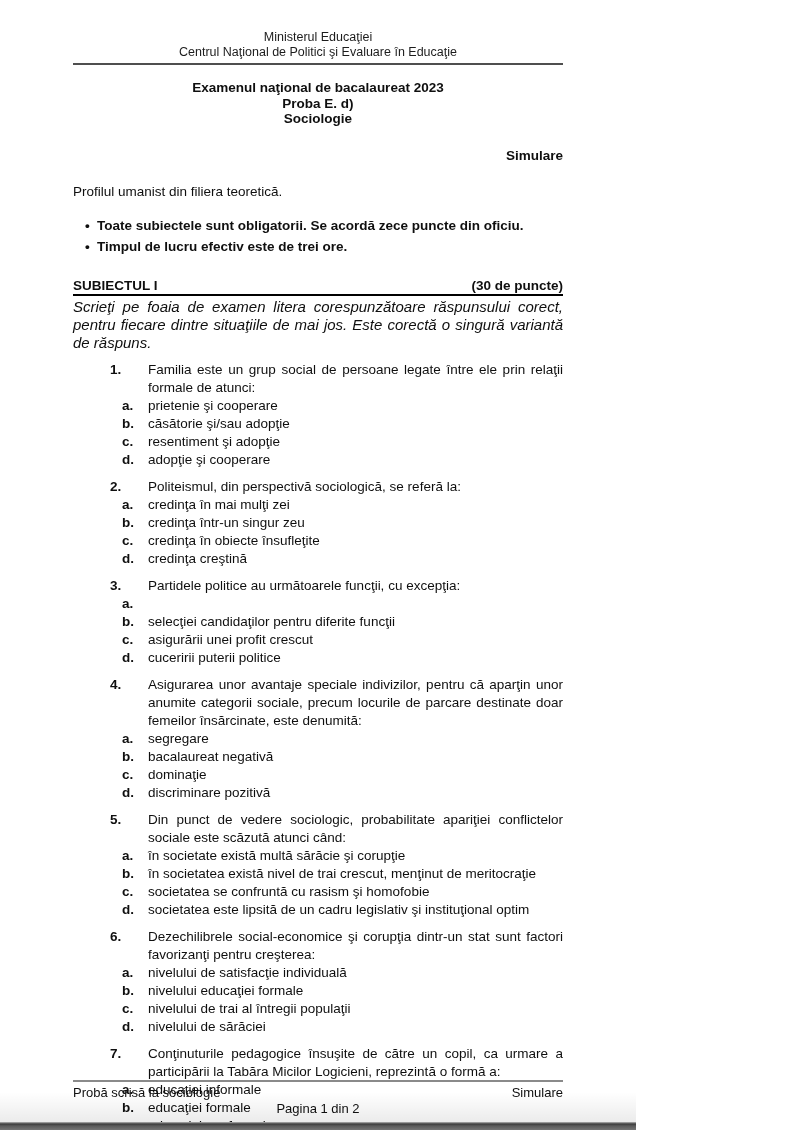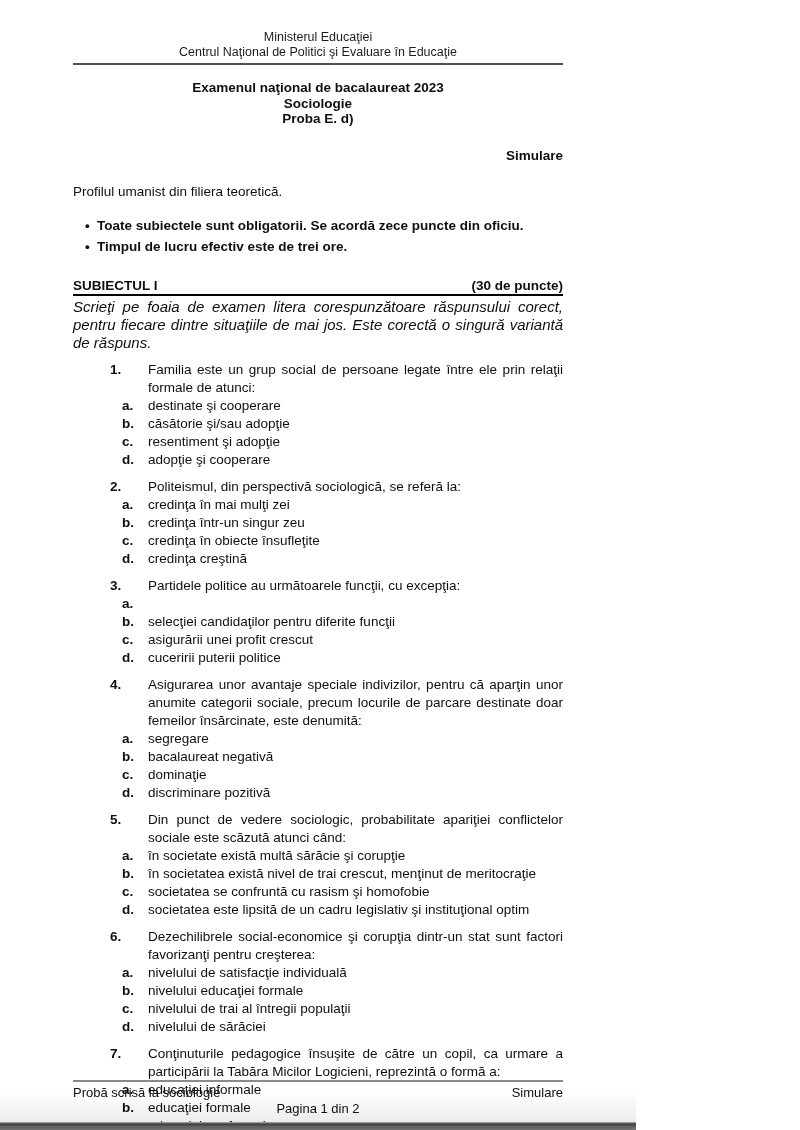--- a/index.html
+++ b/index.html
@@ -75,22 +75,22 @@
 
 <div class="page">
   <div class="content">
 
     <div class="org-line">Ministerul Educaţiei</div>
     <div class="org-line">Centrul Naţional de Politici şi Evaluare în Educaţie</div>
     <div class="header-rule"></div>
 
     <div class="title-block">
       <div>Examenul naţional de bacalaureat 2023</div>
+      <div>Proba E. d)</div>
       <div>Sociologie</div>
-      <div>Proba E. d)</div>
     </div>
 
     <div class="simulare-row">Simulare</div>
     <div class="profile-row">Profilul umanist din filiera teoretică.</div>
 
     <div class="notes">
       <div class="note">
         <span class="note-bullet">•</span>
         <span class="note-text">Toate subiectele sunt obligatorii. Se acordă zece puncte din oficiu.</span>
       </div>
@@ -106,21 +106,21 @@
     </div>
     <div class="instructions">Scrieţi pe foaia de examen litera corespunzătoare răspunsului corect, pentru fiecare dintre situaţiile de mai jos. Este corectă o singură variantă de răspuns.</div>
 
     <div class="question">
       <div class="q-head">
         <div class="q-num">1.</div>
         <div class="q-stem">Familia este un grup social de persoane legate între ele prin relaţii formale de atunci:</div>
       </div>
       <div class="option">
         <div class="opt-letter">a.</div>
-        <div class="opt-text">destinate şi cooperare</div>
+        <div class="opt-text">prietenie şi cooperare</div>
       </div>
       <div class="option">
         <div class="opt-letter">b.</div>
         <div class="opt-text">căsătorie şi/sau adopţie</div>
       </div>
       <div class="option">
         <div class="opt-letter">c.</div>
         <div class="opt-text">resentiment şi adopţie</div>
       </div>
       <div class="option">

